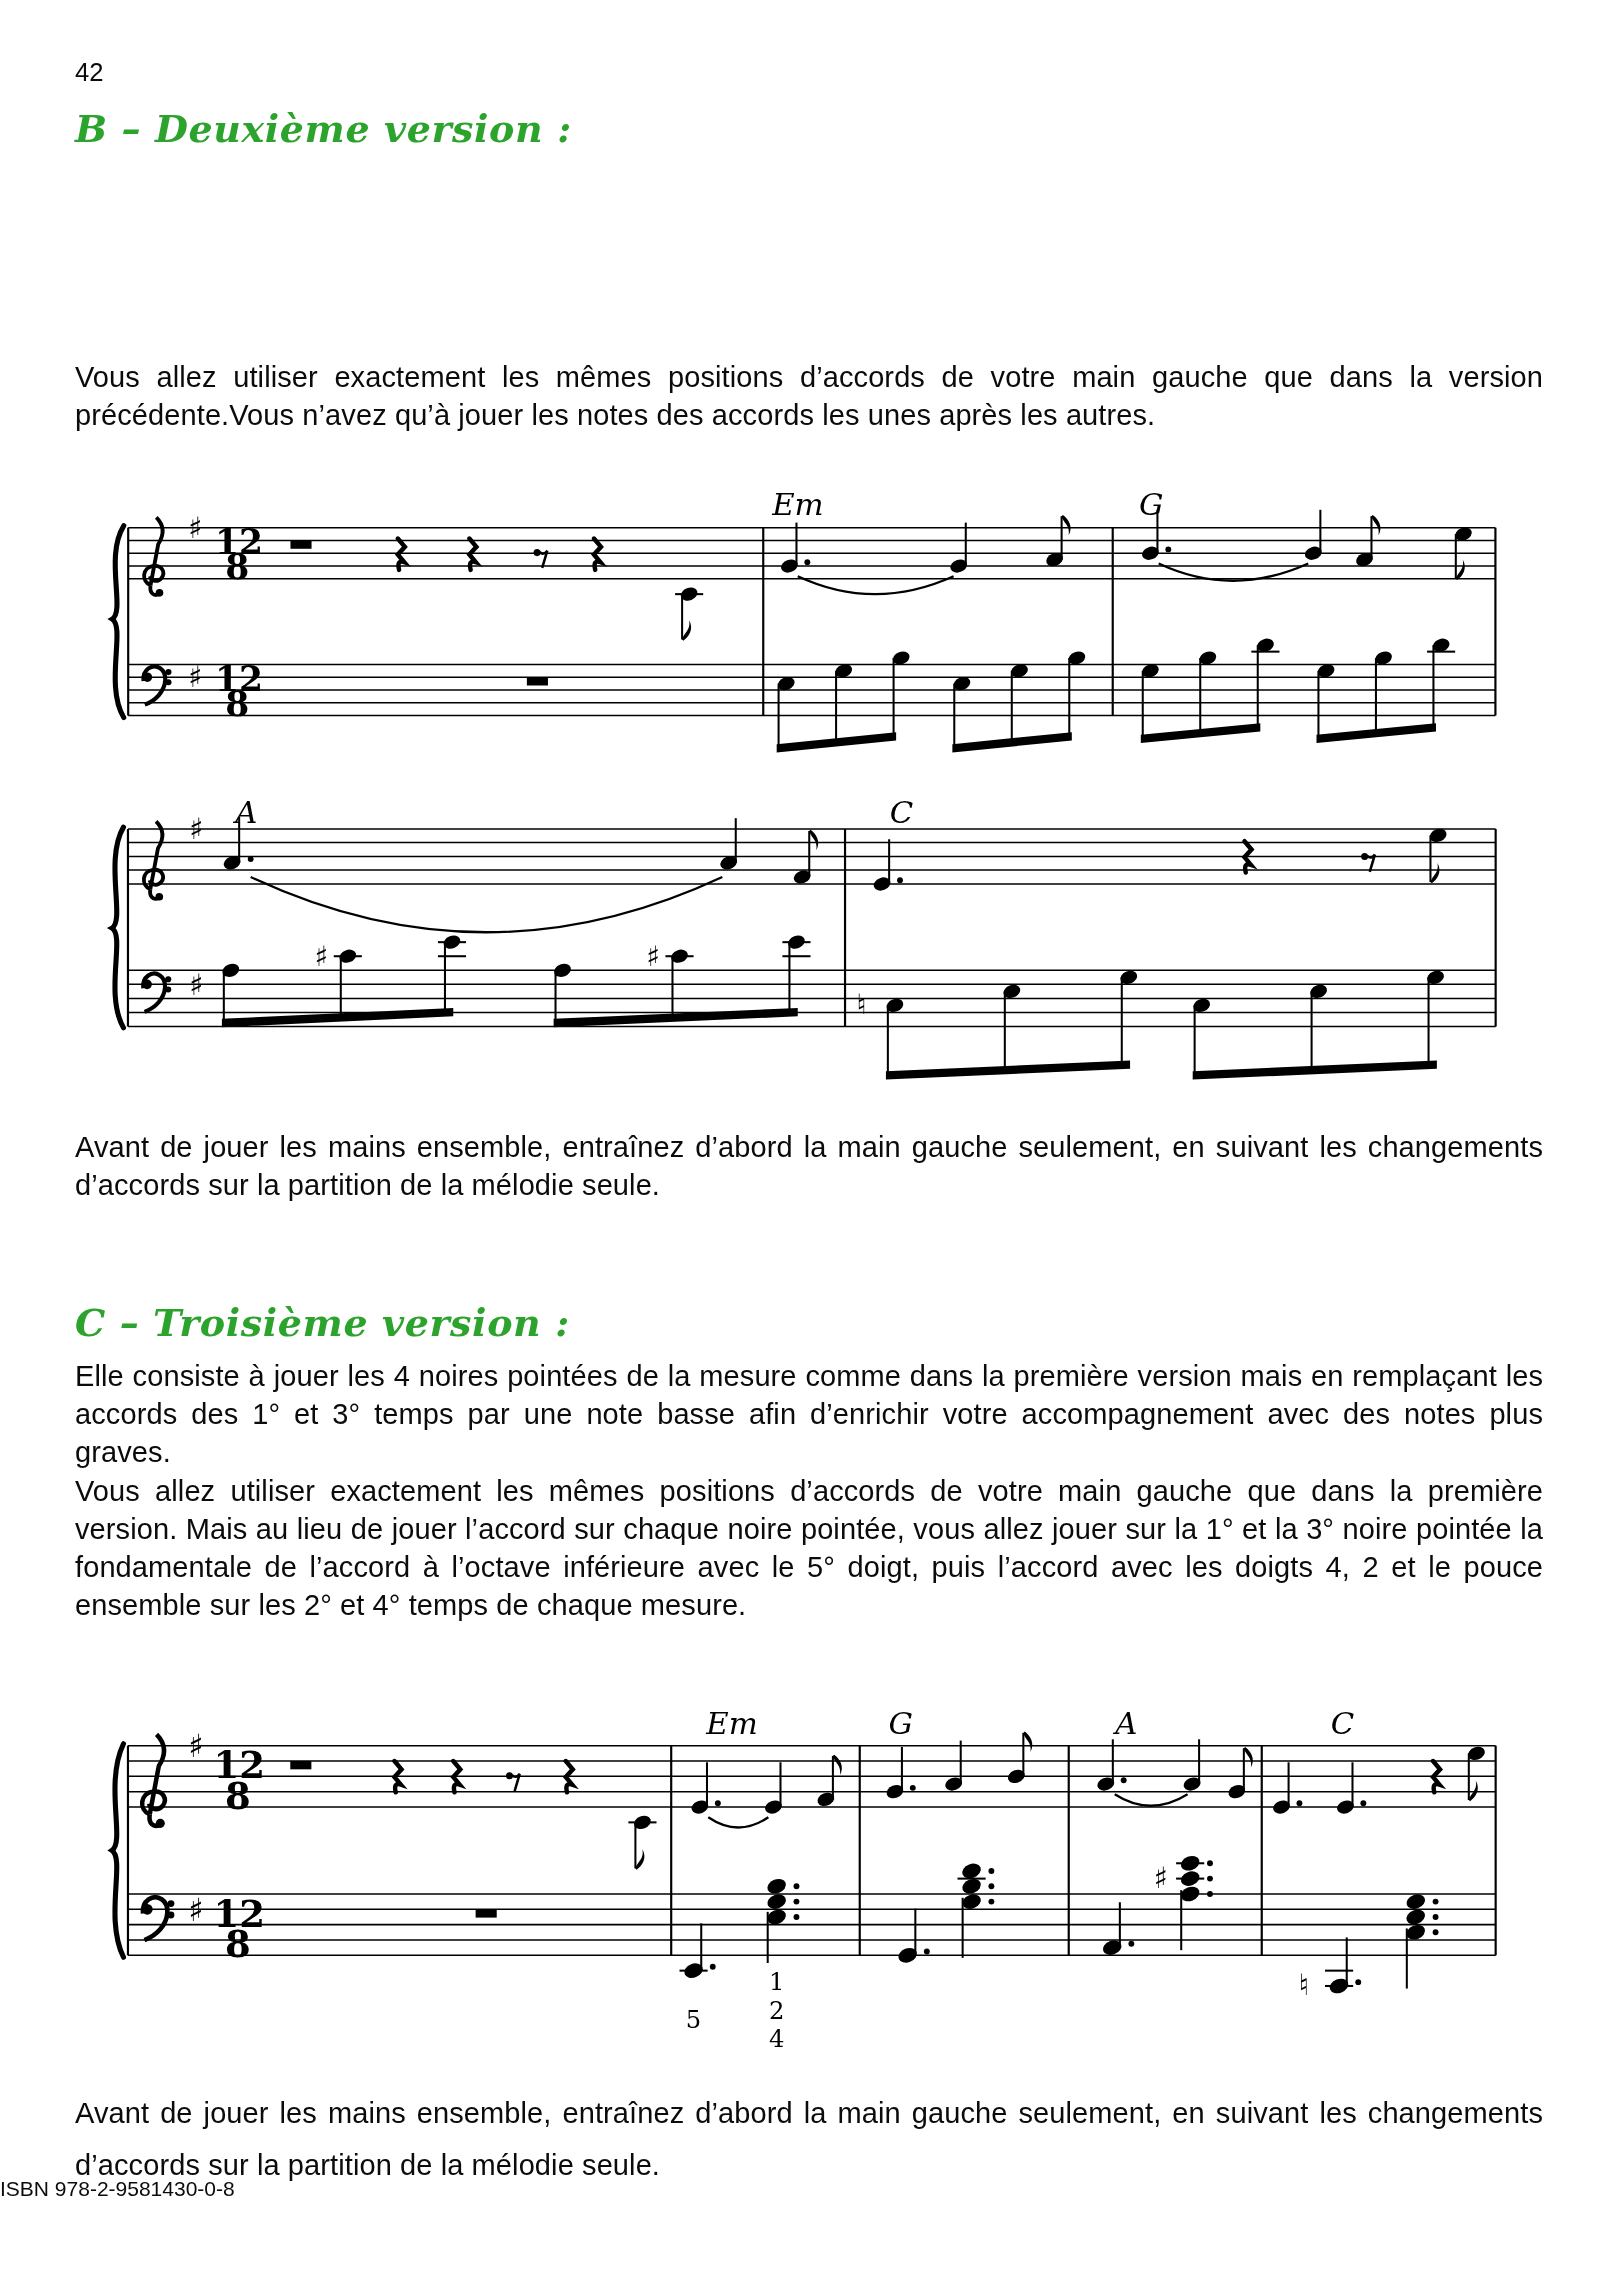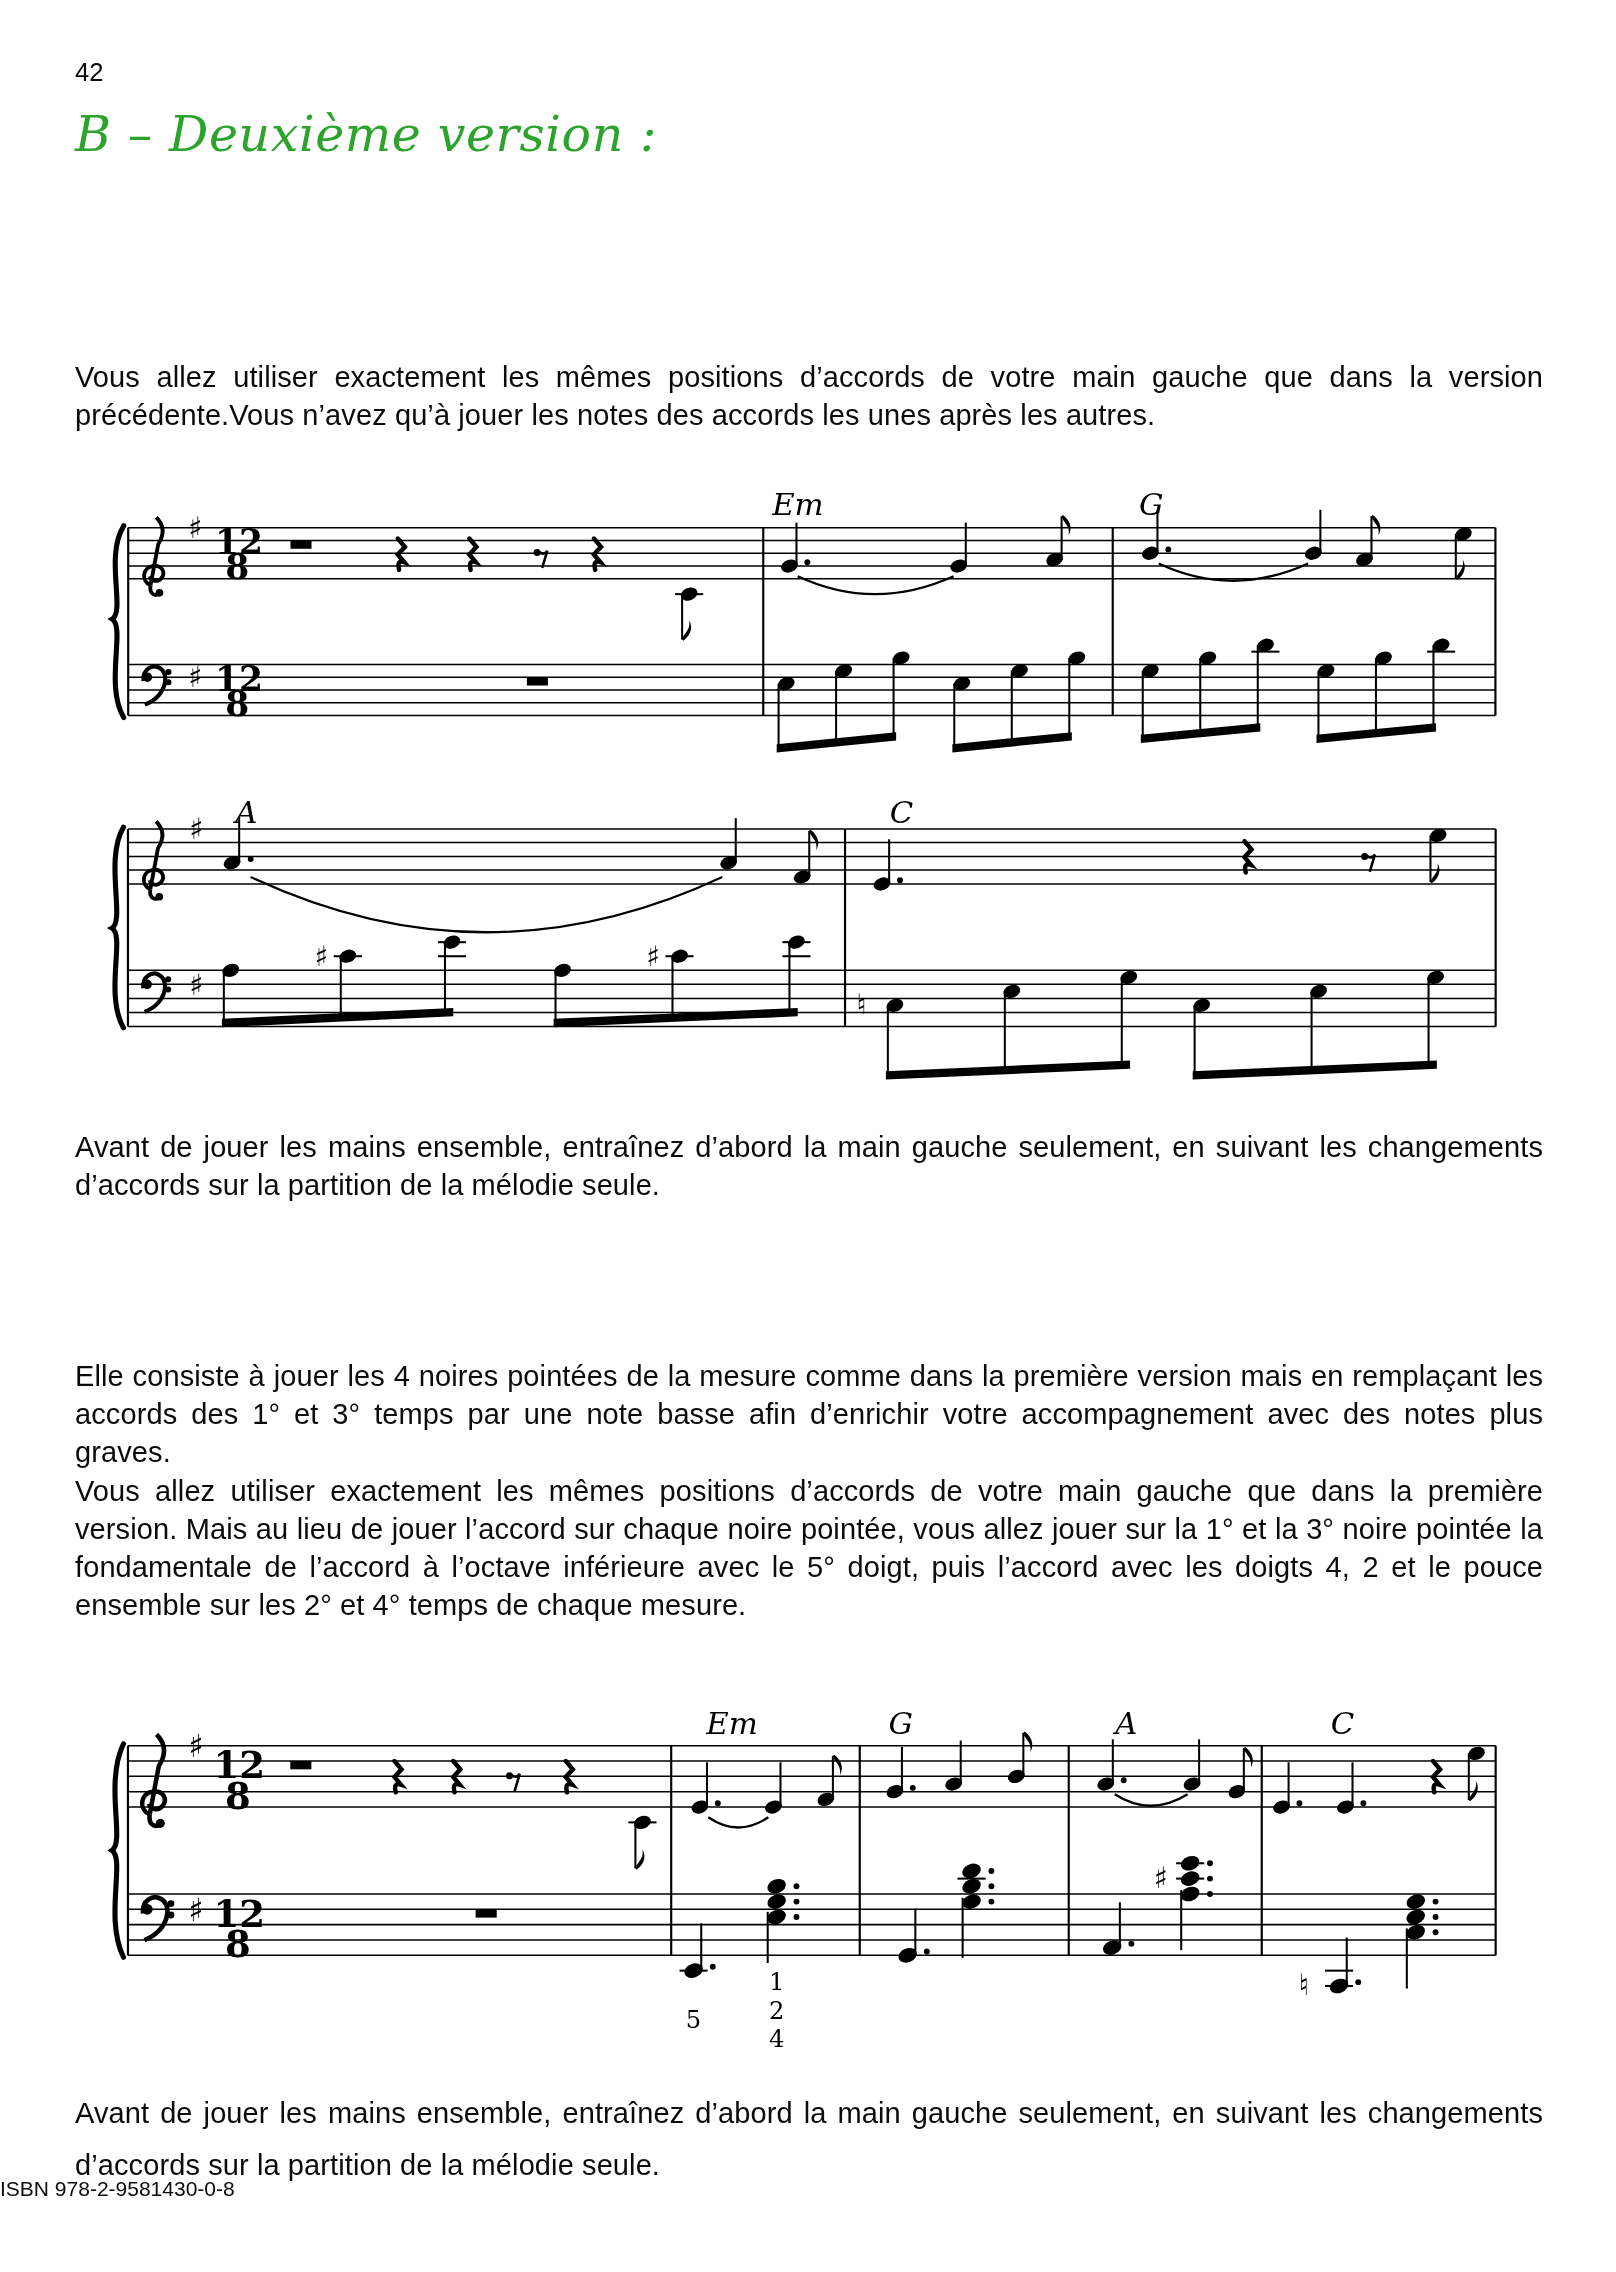--- a/index.html
+++ b/index.html
@@ -4,22 +4,22 @@
 <style>
   * { margin:0; padding:0; box-sizing:border-box; }
   html,body { background:#ffffff; }
   .page {
     position:relative; width:1616px; height:2273px; background:#fff;
     font-family:"Liberation Sans", sans-serif; color:#0b0b0b; overflow:hidden;
   }
   .abs { position:absolute; }
   .page-number { top:58px; left:75px; font-size:25.6px; }
   .heading {
-    font-family:"DejaVu Serif", serif; font-style:italic; font-weight:normal;
-    color:#2ca32c; font-size:49px; letter-spacing:0.6px; left:75px;
+    font-family:"DejaVu Serif", serif; font-style:italic; font-weight:bold;
+    color:#2ca32c; font-size:38px; letter-spacing:0.6px; left:75px;
   }
   .heading-b { top:106px; }
   .heading-c { top:1300px; }
   .para {
     left:75px; width:1468px; font-size:29px; line-height:38px;
     text-align:justify; letter-spacing:0.1px;
   }
   .para-1 { top:205px; }
   .para-2 { top:358px; }
   .para-3 { top:1128px; }
@@ -287,20 +287,21 @@
         <use href="#nh" x="2063" y="1551"></use>
         <use href="#nh" x="2246" y="1529"></use>
       <line class="stem" x1="1869" y1="1573" x2="1869" y2="1682"></line>
         <line class="stem" x1="2052" y1="1551" x2="2052" y2="1673"></line>
         <line class="stem" x1="2235" y1="1529" x2="2235" y2="1665"></line>
       <polygon class="beam" points="1866,1676 2248,1659 2248,1672 1866,1689"></polygon>
     </g>
   </svg>
 
   <div class="abs para para-3">Avant de jouer les mains ensemble, entraînez d’abord la main gauche seulement, en suivant les changements d’accords sur la partition de la mélodie seule.</div>
+  <div class="abs heading heading-c">C – Troisième version :</div>
   <div class="abs para para-4">Elle consiste à jouer les 4 noires pointées de la mesure comme dans la première version mais en remplaçant les accords des 1° et 3° temps par une note basse afin d’enrichir votre accompagnement avec des notes plus graves.</div>
   <div class="abs para para-5">Vous allez utiliser exactement les mêmes positions d’accords de votre main gauche que dans la première version. Mais au lieu de jouer l’accord sur chaque noire pointée, vous allez jouer sur la 1° et la 3° noire pointée la fondamentale de l’accord à l’octave inférieure avec le 5° doigt, puis l’accord avec les doigts 4, 2 et le pouce ensemble sur les 2° et 4° temps de chaque mesure.</div>
 
   <svg class="system sys3" width="1438" height="371" viewBox="150 2640 2250 580">
     <g>
       <path d="M193,2727 C163,2790 196,2880 175,2894 C196,2908 163,3000 193,3061" fill="none" stroke="#000" stroke-width="8" stroke-linecap="round"></path>
     </g>
     <g>
       <line class="sl" x1="200" y1="2730" x2="2340" y2="2730"></line>
         <line class="sl" x1="200" y1="2754" x2="2340" y2="2754"></line>

